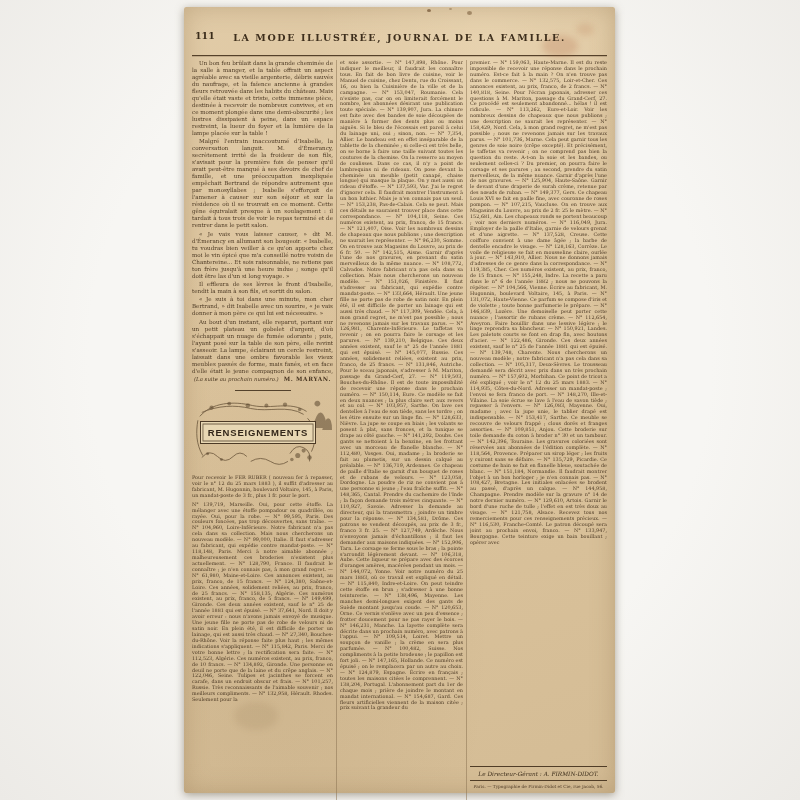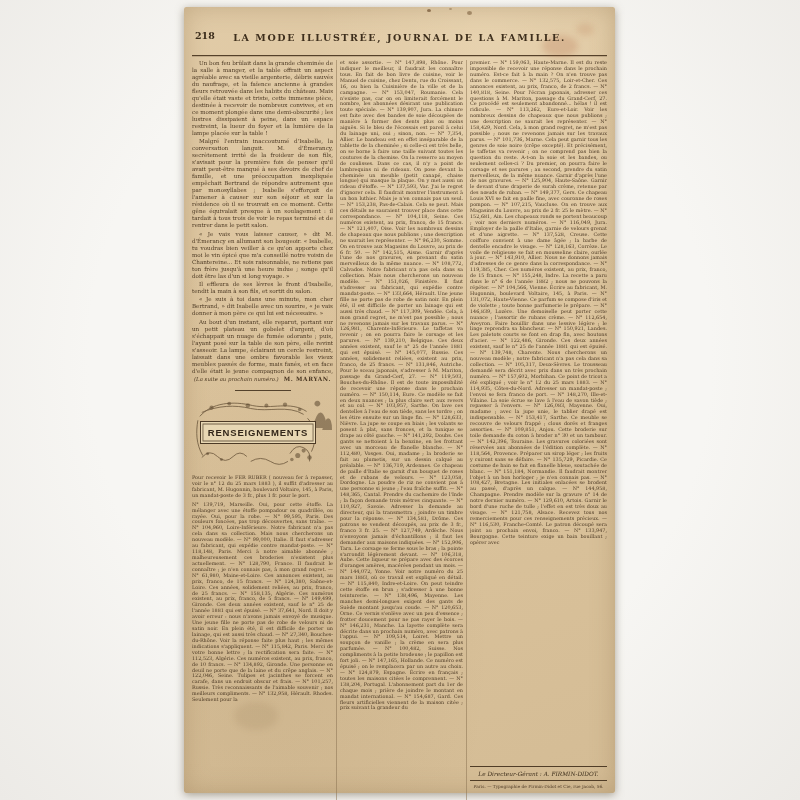--- a/index.html
+++ b/index.html
@@ -67,21 +67,21 @@
   <div class="sheet">
 
     <div class="spot sp1"></div>
     <div class="spot sp2"></div>
     <div class="spot sp3"></div>
     <div class="blot bl1"></div>
     <div class="blot bl2"></div>
     <div class="blot bl3"></div>
 
     <header>
-      <span class="pgnum">218</span>
+      <span class="pgnum">111</span>
       <h1 class="masthead">LA MODE ILLUSTRÉE, JOURNAL DE LA FAMILLE.</h1>
     </header>
     <div class="headrule"></div>
 
     <div class="cols">
 
       <section class="col-left">
         <div class="story">
           <p>Un bon feu brûlait dans la grande cheminée de la salle à manger, et la table offrait un aspect agréable avec sa vieille argenterie, débris sauvés du naufrage, et la faïence ancienne à grandes fleurs retrouvée dans les habits du château. Mais qu'elle était vaste et triste, cette immense pièce, destinée à recevoir de nombreux convives, et en ce moment plongée dans une demi-obscurité ; les lustres dissipaient à peine, dans un espace restreint, la lueur du foyer et la lumière de la lampe placée sur la table !</p>
           <p>Malgré l'entrain inaccoutumé d'Isabelle, la conversation languit. M. d'Émerancy, secrètement irrité de la froideur de son fils, s'avisait pour la première fois de penser qu'il avait peut-être manqué à ses devoirs de chef de famille, et une préoccupation inexpliquée empêchait Bertrand de répondre autrement que par monosyllabes ; Isabelle s'efforçait de l'amener à causer sur son séjour et sur la résidence où il se trouvait en ce moment. Cette gêne équivalait presque à un soulagement : il tardait à tous trois de voir le repas terminé et de rentrer dans le petit salon.</p>

